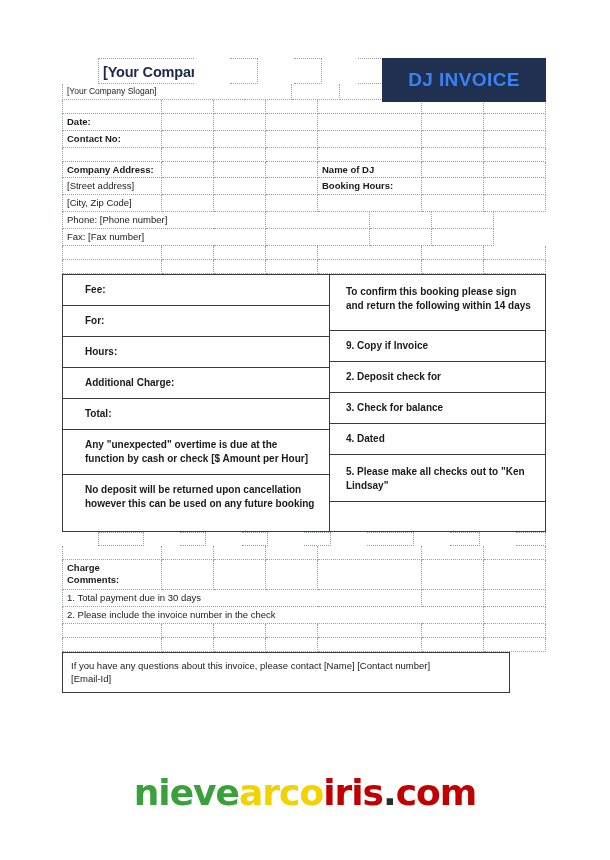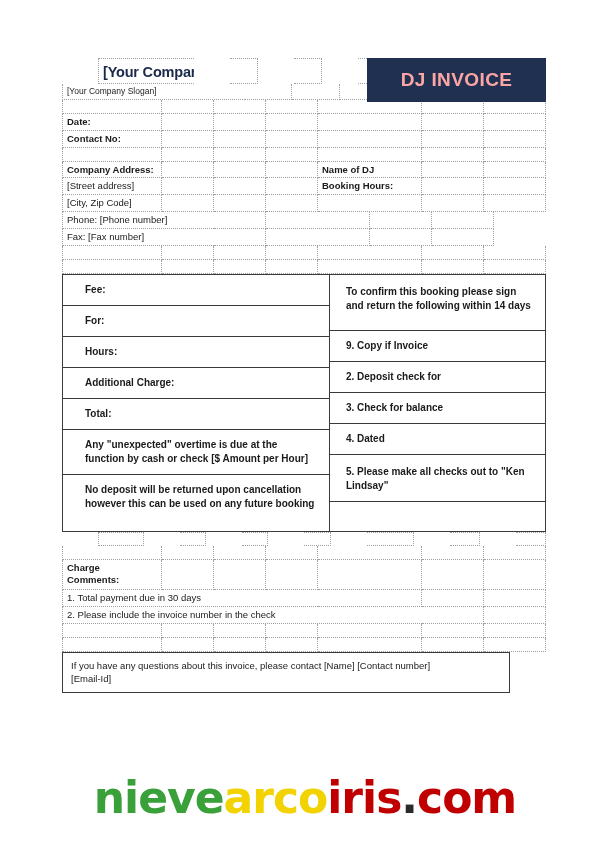--- a/index.html
+++ b/index.html
@@ -68,24 +68,24 @@
   }
   .company-slogan {
     font-size: 8.5px;
     color: #222;
   }
 
   .dj-badge {
     position: absolute;
     right: 0;
     top: 0;
-    width: 179px;
+    width: 164px;
     height: 44px;
     background: #1f3050;
-    color: #fca5a5;
+    color: #3b82f6;
     font-size: 19px;
     font-weight: bold;
     letter-spacing: 0.4px;
     display: flex;
     align-items: center;
     justify-content: center;
   }
 
   
   .solid-block {
@@ -130,21 +130,21 @@
     line-height: 1.45;
   }
 
   
   .watermark {
     position: absolute;
     left: 0;
     top: 772px;
     width: 610px;
     text-align: center;
-    font-size: 44px;
+    font-size: 36px;
     font-weight: bold;
     font-family: "DejaVu Sans", sans-serif;
     letter-spacing: -1px;
   }
   .wm-green { color: #3aa03a; }
   .wm-yellow { color: #f2d200; }
   .wm-red { color: #c00000; }
   .wm-dot { color: #2b2b2b; }
   .wm-com { color: #c00000; }
 </style>

